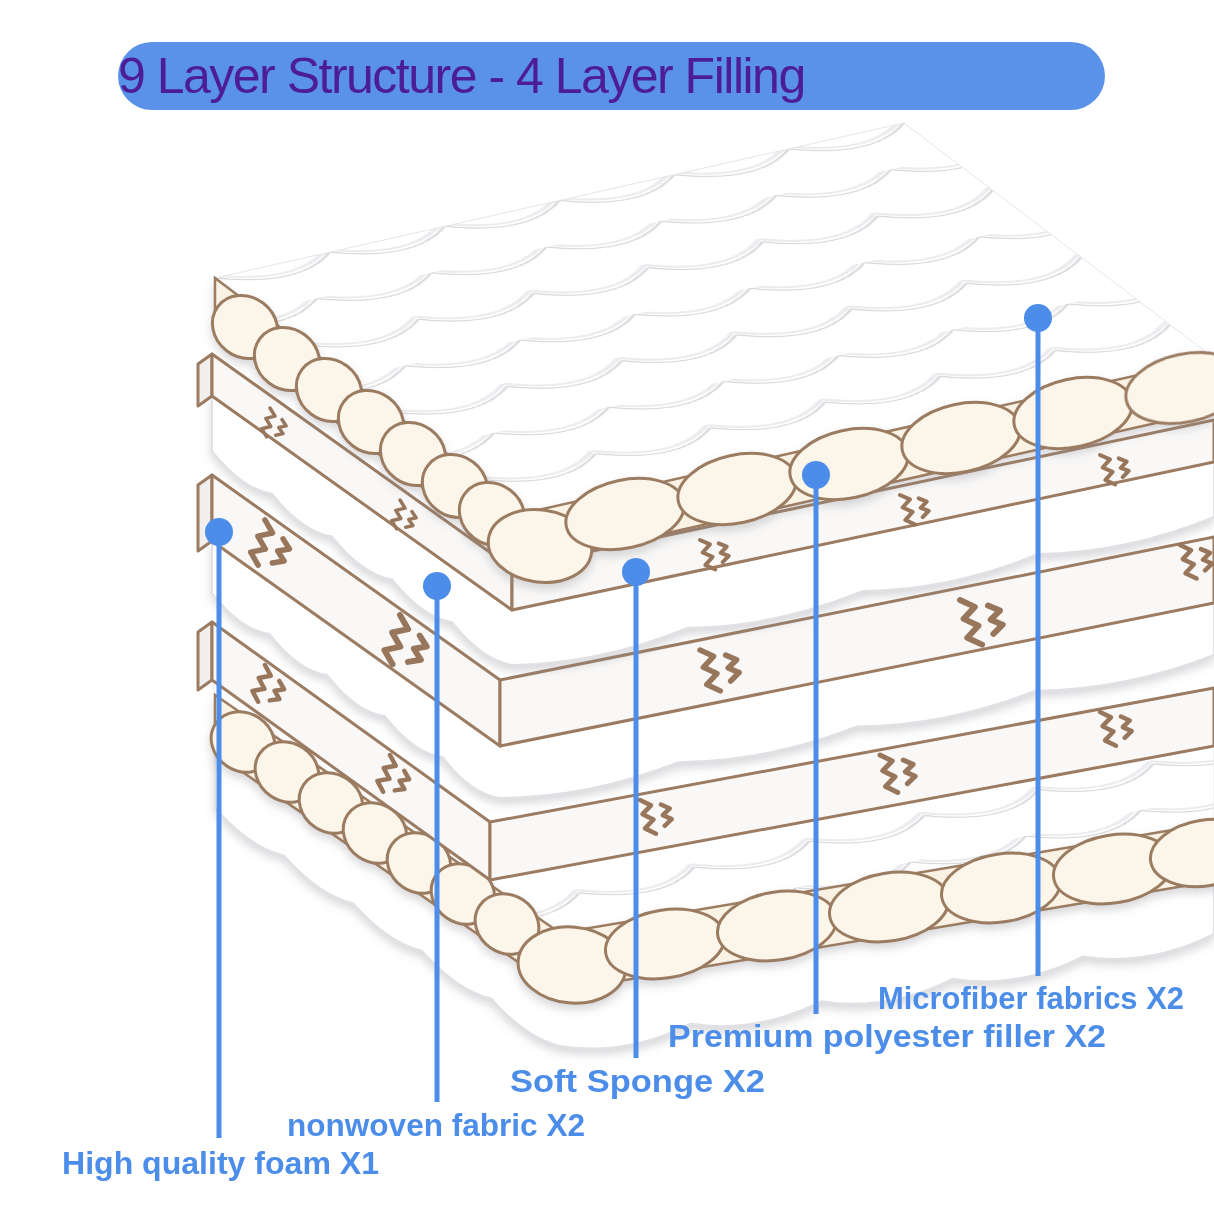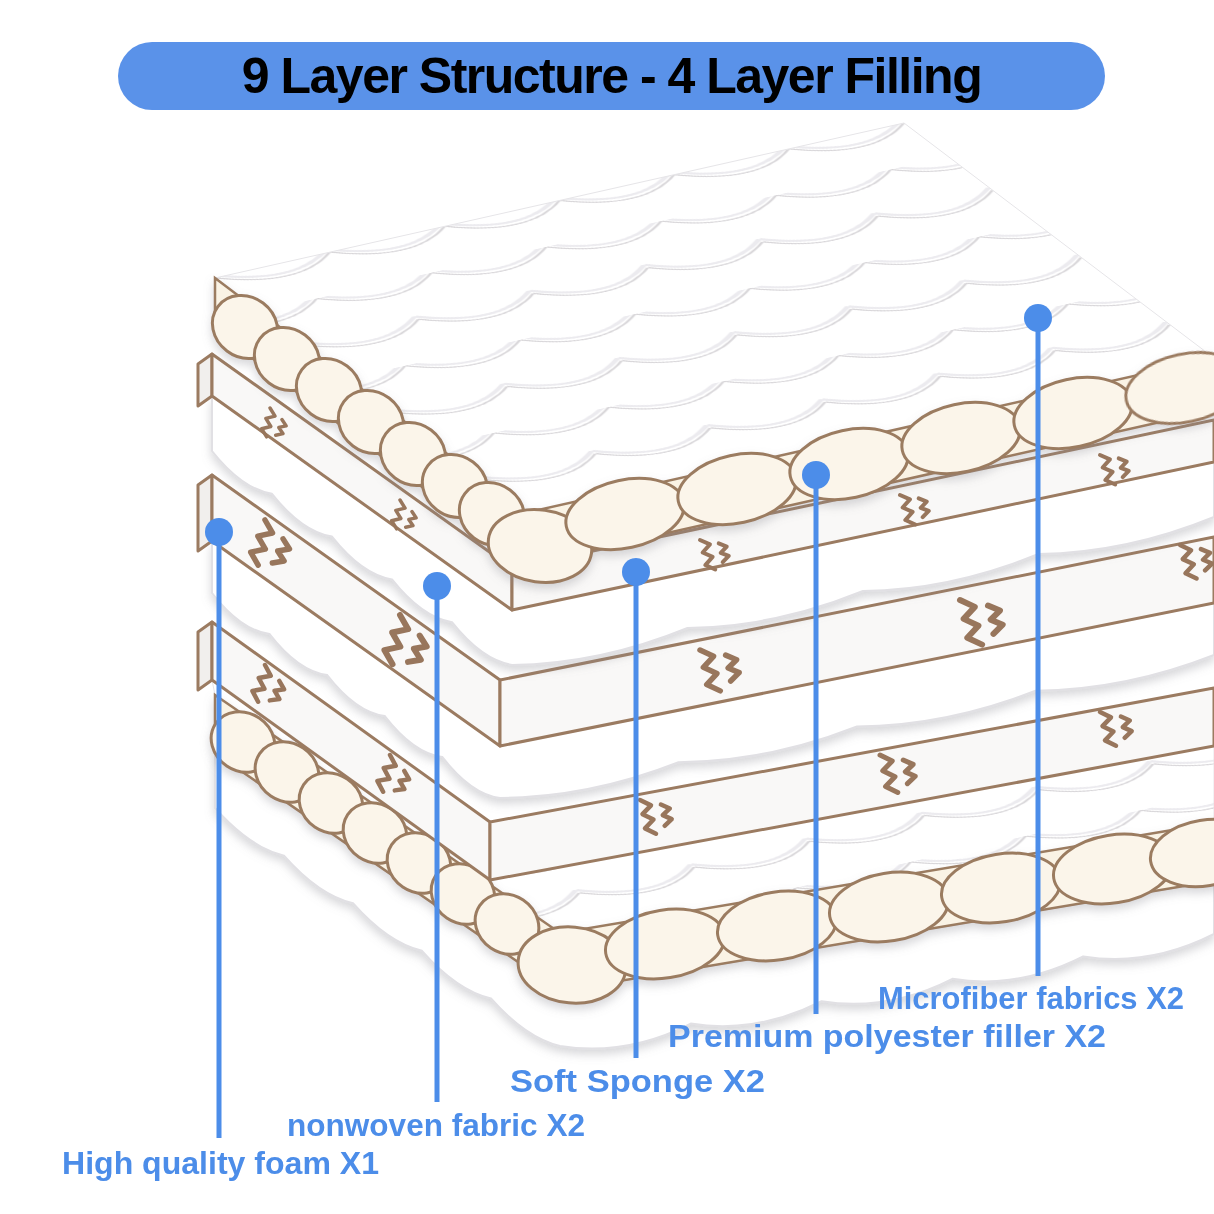--- a/index.html
+++ b/index.html
@@ -3,22 +3,22 @@
 <meta charset="utf-8">
 <style>
   html,body{
     margin:0;padding:0;width:1214px;height:1214px;background:#ffffff;overflow:hidden;
     font-family:"Liberation Sans", sans-serif;
   }
   .stage{position:relative;width:1214px;height:1214px;background:#ffffff;}
   .title-pill{
     position:absolute;left:118px;top:42px;width:987px;height:68px;
     background:#5A92E9;border-radius:34px;
-    display:flex;align-items:center;justify-content:center;
-    color:#000000;font-weight:bold;font-size:50px;letter-spacing:-1.5px;
+    display:flex;align-items:center;justify-content:flex-start;
+    color:#4c1d95;font-weight:normal;font-size:50px;letter-spacing:-1.5px;
     white-space:nowrap;
   }
   svg.illus{position:absolute;left:0;top:0;}
   .callout-label{
     font-family:"Liberation Sans", sans-serif;
     font-weight:bold;fill:#4C8DE9;font-size:32px;
   }
 </style>
 </head>
 <body>

